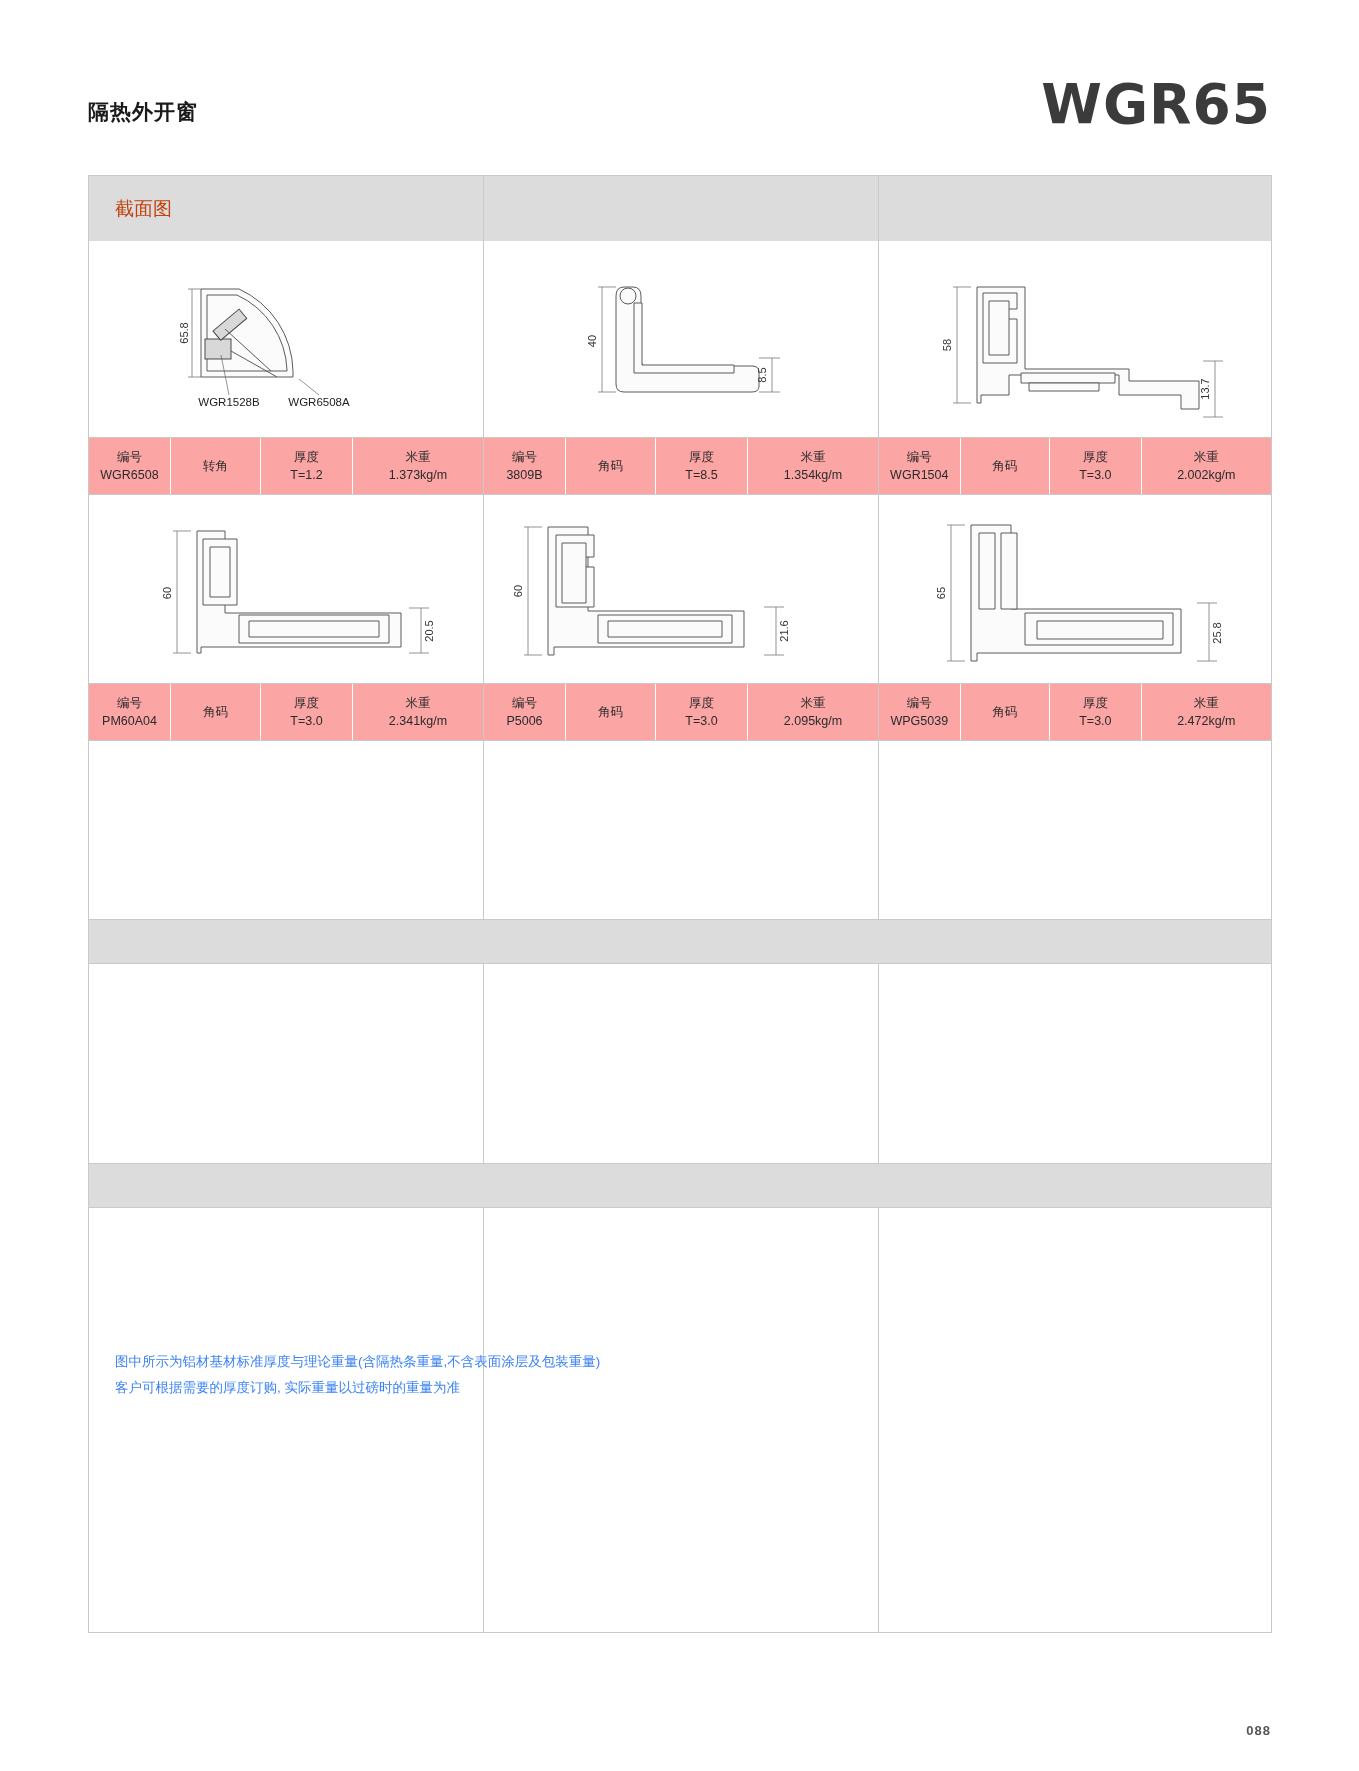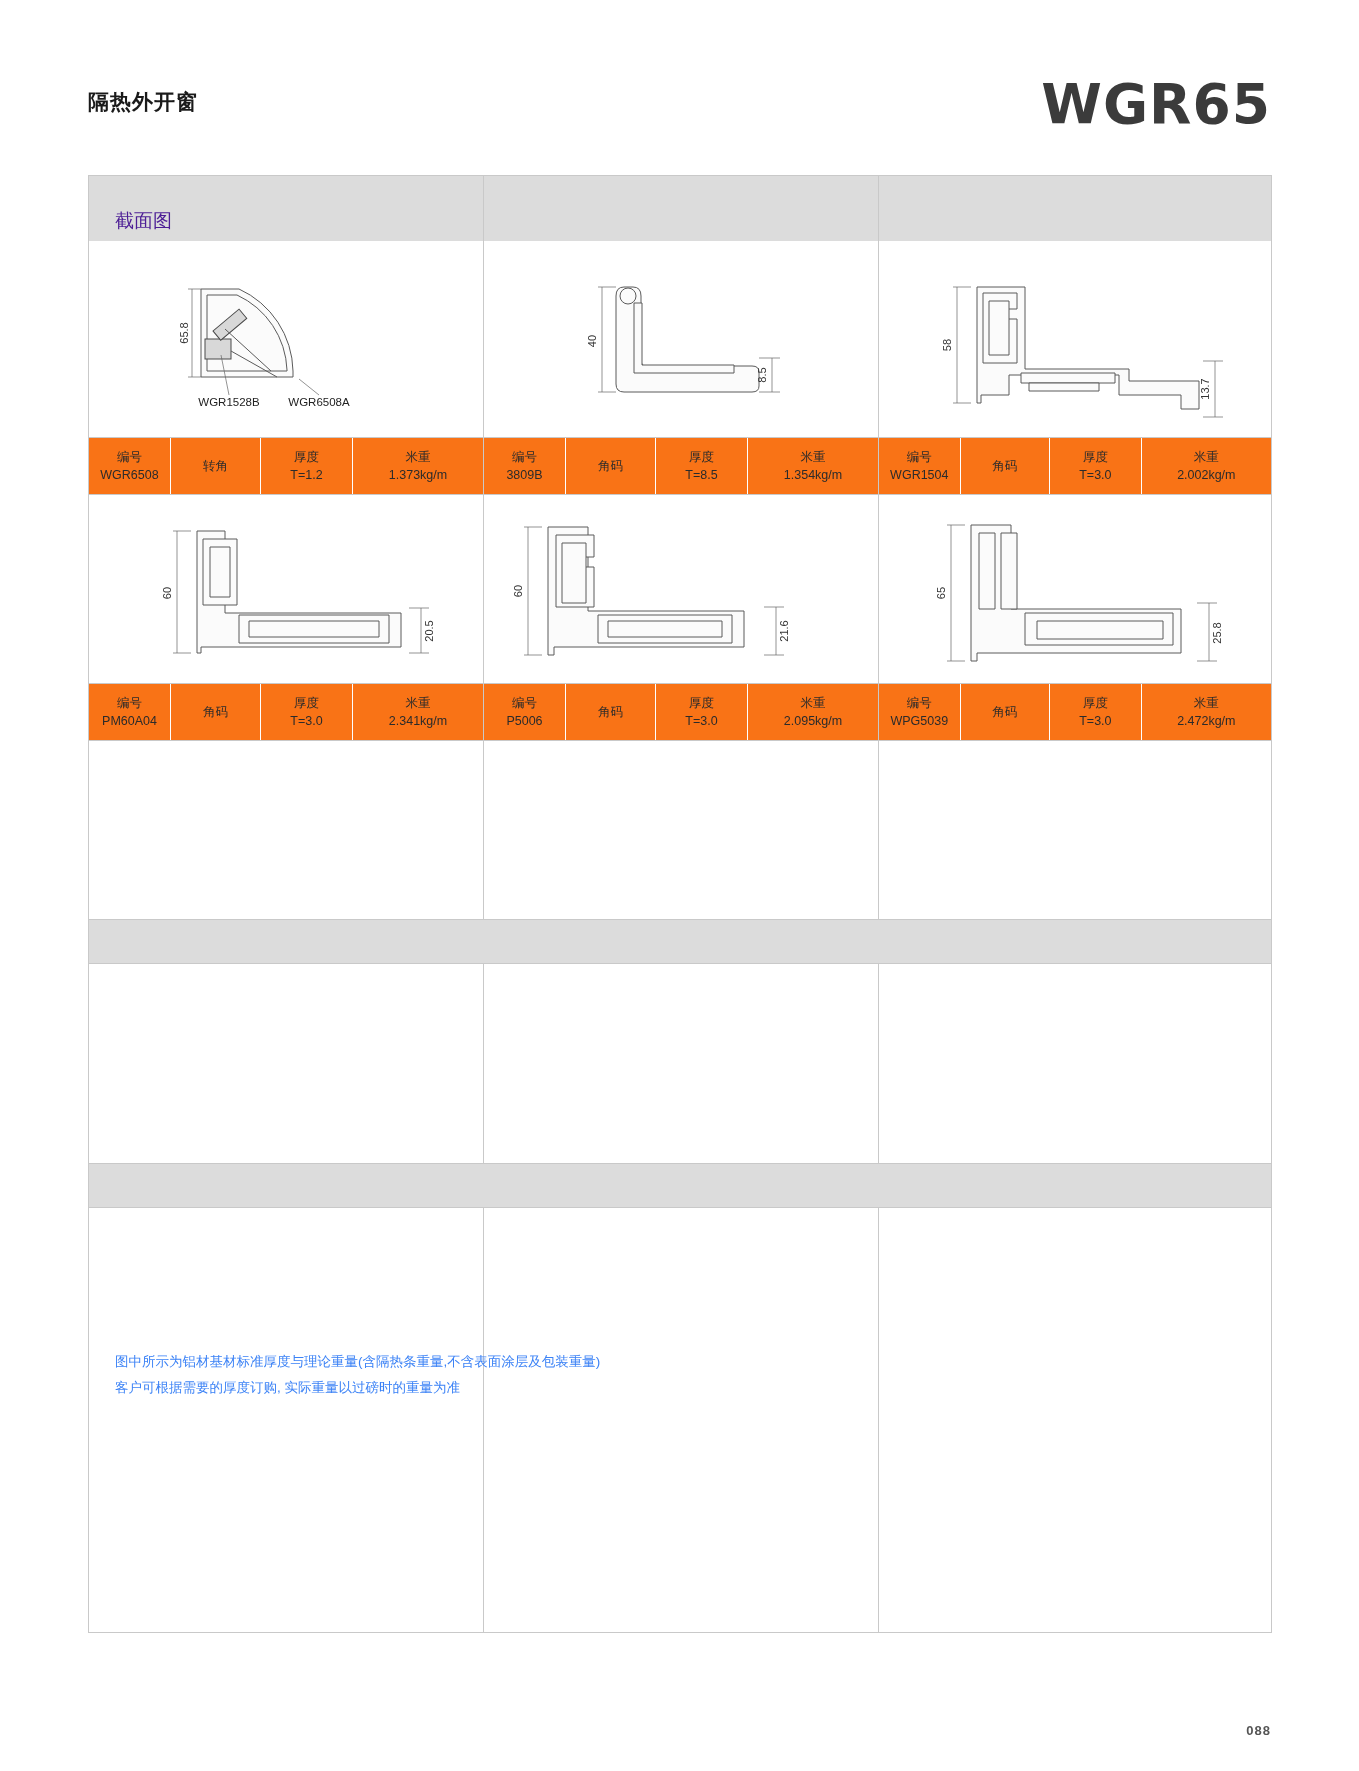--- a/index.html
+++ b/index.html
@@ -24,21 +24,21 @@
   .header {
     position: absolute;
     left: 88px;
     top: 84px;
     width: 1183px;
     height: 60px;
   }
   .header-title {
     position: absolute;
     left: 0;
-    top: 4px;
+    top: 14px;
     font-size: 21px;
     font-weight: bold;
     letter-spacing: 1px;
     color: #1a1a1a;
   }
   .header-code {
     position: absolute;
     right: 0;
     top: -12px;
     font-size: 55px;
@@ -87,38 +87,37 @@
   }
   .band.title-band {
     top: 0;
     height: 65px;
   }
   .band-label {
     position: absolute;
     left: 26px;
     top: 20px;
     font-size: 19px;
-    color: #4c1d95;
-    margin-top: 12px;
+    color: #c2410c;
   }
 
   
   .draw-cell {
     position: absolute;
     box-sizing: border-box;
   }
   .draw-cell svg { display: block; }
 
   
   .spec-row {
     position: absolute;
     height: 56px;
     display: flex;
     box-sizing: border-box;
-    background: #f97316;
+    background: #fca5a5;
   }
   .spec-cell {
     box-sizing: border-box;
     border-right: 1px solid #ffffff;
     display: flex;
     flex-direction: column;
     align-items: center;
     justify-content: center;
     font-size: 12.5px;
     line-height: 1.45;

